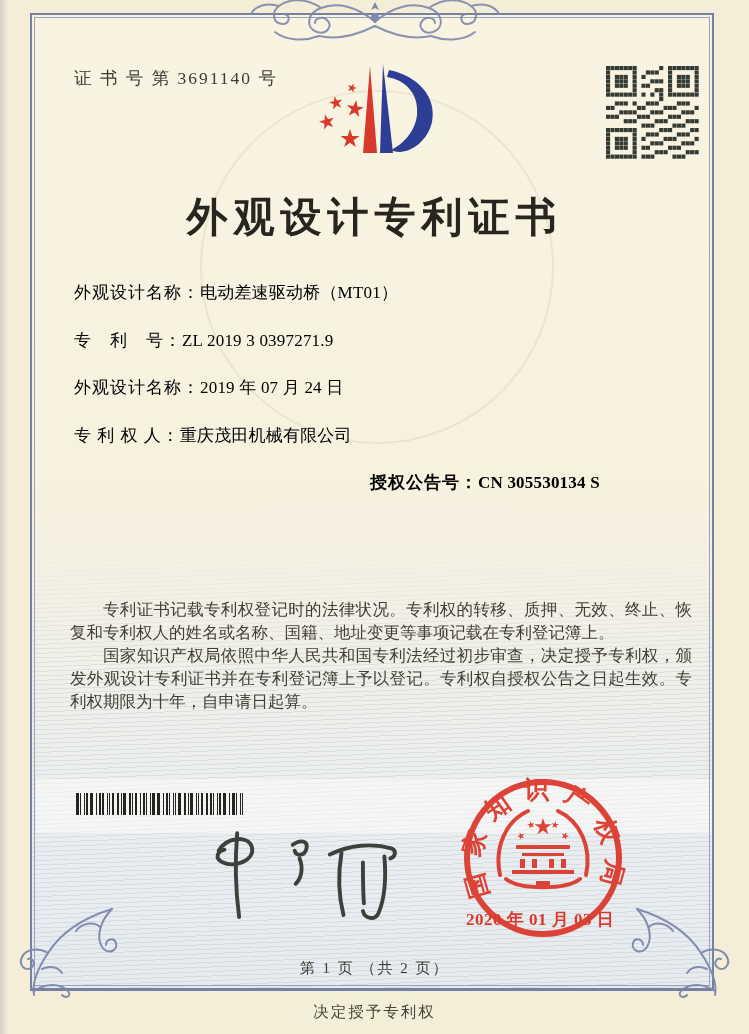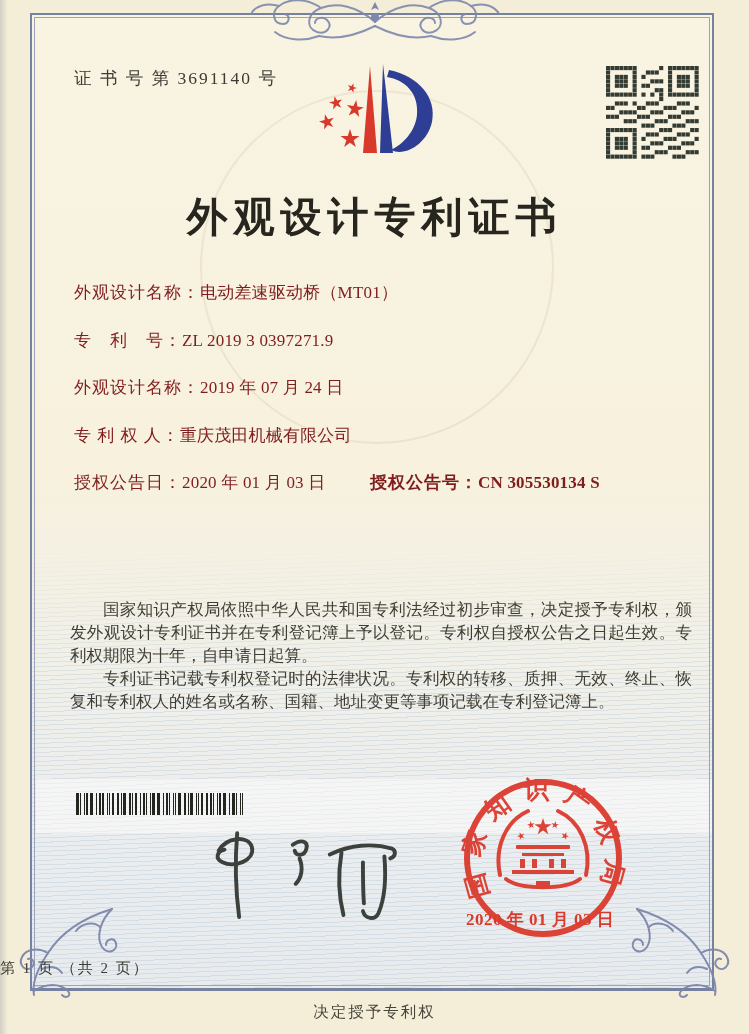--- a/index.html
+++ b/index.html
@@ -29,21 +29,21 @@
   .orn-top{left:245px;top:-4px;}
   .orn-bl{left:16px;top:903px;}
   .orn-br{left:628px;top:903px;transform:scaleX(-1);}
   
   .cert-no{position:absolute;left:74px;top:66px;font-size:17.5px;letter-spacing:2px;color:#3c3c34;}
   .logo{position:absolute;left:295px;top:40px;width:160px;height:128px;}
   .qr{position:absolute;left:606px;top:66px;width:93px;height:93px;}
   .title{position:absolute;left:0;right:0;top:190px;text-align:center;
     font-size:41px;font-weight:600;letter-spacing:6px;color:#26261f;}
   
-  .fields{position:absolute;left:74px;top:281px;width:630px;font-size:17px;color:#7f1d1d;}
+  .fields{position:absolute;left:74px;top:281px;width:630px;font-size:17px;color:#000000;}
   .frow{position:relative;height:47.5px;line-height:24px;white-space:nowrap;}
   .flabel{letter-spacing:1px;}
   .fvalue{letter-spacing:0.2px;}
   .fpair2{position:absolute;left:296px;top:0;font-weight:bold;}
   
   .paras{position:absolute;left:70px;top:598px;width:622px;font-size:16.5px;line-height:23px;
     color:#403e34;text-align:justify;}
   .paras p{margin:0;text-indent:2em;}
   
   .barcode{position:absolute;left:76px;top:793px;width:212px;height:22px;font-size:0;white-space:nowrap;}
@@ -51,21 +51,21 @@
   .barcode i{background:#23261f;}
   
   .director{position:absolute;left:88px;top:846px;font-family:"Liberation Sans","DejaVu Sans",sans-serif;
     font-size:19px;letter-spacing:3px;color:#2f2f2a;line-height:35px;}
   .signature{position:absolute;left:205px;top:826px;width:195px;height:100px;}
   
   .seal{position:absolute;left:460px;top:775px;width:166px;height:166px;opacity:0.95;}
   .seal-date{position:absolute;left:466px;top:908px;font-size:17px;letter-spacing:0.5px;
     color:#d93a2c;font-weight:600;white-space:nowrap;}
   
-  .page-info{position:absolute;left:0;right:0;top:959px;font-size:15px;
+  .page-info{position:absolute;left:0;right:0;top:959px;text-align:center;font-size:15px;
     letter-spacing:2px;color:#3c3c34;}
   .back-note{position:absolute;left:0;right:0;top:1002px;text-align:center;font-size:15.5px;
     letter-spacing:2px;color:#46453c;}
 </style>
 </head>
 <body>
 
 <div class="page">
 
   <div class="inner-bg"></div>
@@ -348,32 +348,29 @@
     <div class="frow">
       <span class="flabel">专　利　号：</span><span class="fvalue">ZL 2019 3 0397271.9</span>
     </div>
     <div class="frow">
       <span class="flabel">外观设计名称：</span><span class="fvalue">2019 年 07 月 24 日</span>
     </div>
     <div class="frow">
       <span class="flabel">专 利 权 人：</span><span class="fvalue">重庆茂田机械有限公司</span>
     </div>
     <div class="frow">
-      <span>
-        <span class="flabel">授权公告日：</span><span class="fvalue">2020 年 01 月 03 日</span>
-      </span>
       <span class="fpair2">
         <span class="flabel">授权公告号：</span><span class="fvalue">CN 305530134 S</span>
       </span>
     </div>
   </div>
 
   <div class="paras">
+    <p>专利证书记载专利权登记时的法律状况。专利权的转移、质押、无效、终止、恢复和专利权人的姓名或名称、国籍、地址变更等事项记载在专利登记簿上。</p>
     <p>国家知识产权局依照中华人民共和国专利法经过初步审查，决定授予专利权，颁发外观设计专利证书并在专利登记簿上予以登记。专利权自授权公告之日起生效。专利权期限为十年，自申请日起算。</p>
-    <p>专利证书记载专利权登记时的法律状况。专利权的转移、质押、无效、终止、恢复和专利权人的姓名或名称、国籍、地址变更等事项记载在专利登记簿上。</p>
   </div>
 
   <div class="barcode"><i style="width:3px"></i><u style="width:1px"></u><i style="width:1px"></i><u style="width:3px"></u><i style="width:1px"></i><u style="width:1px"></u><i style="width:2px"></i><u style="width:2px"></u><i style="width:3px"></i><u style="width:3px"></u><i style="width:1px"></i><u style="width:2px"></u><i style="width:2px"></i><u style="width:1px"></u><i style="width:2px"></i><u style="width:3px"></u><i style="width:1px"></i><u style="width:1px"></u><i style="width:1px"></i><u style="width:2px"></u><i style="width:2px"></i><u style="width:3px"></u><i style="width:2px"></i><u style="width:2px"></u><i style="width:1px"></i><u style="width:1px"></u><i style="width:3px"></i><u style="width:3px"></u><i style="width:2px"></i><u style="width:1px"></u><i style="width:1px"></i><u style="width:2px"></u><i style="width:2px"></i><u style="width:3px"></u><i style="width:1px"></i><u style="width:2px"></u><i style="width:2px"></i><u style="width:1px"></u><i style="width:1px"></i><u style="width:3px"></u><i style="width:1px"></i><u style="width:1px"></u><i style="width:3px"></i><u style="width:2px"></u><i style="width:3px"></i><u style="width:3px"></u><i style="width:1px"></i><u style="width:2px"></u><i style="width:2px"></i><u style="width:1px"></u><i style="width:1px"></i><u style="width:3px"></u><i style="width:1px"></i><u style="width:1px"></u><i style="width:1px"></i><u style="width:2px"></u><i style="width:3px"></i><u style="width:3px"></u><i style="width:2px"></i><u style="width:2px"></u><i style="width:1px"></i><u style="width:1px"></u><i style="width:3px"></i><u style="width:3px"></u><i style="width:1px"></i><u style="width:1px"></u><i style="width:1px"></i><u style="width:2px"></u><i style="width:2px"></i><u style="width:3px"></u><i style="width:2px"></i><u style="width:2px"></u><i style="width:2px"></i><u style="width:1px"></u><i style="width:1px"></i><u style="width:3px"></u><i style="width:1px"></i><u style="width:1px"></u><i style="width:2px"></i><u style="width:2px"></u><i style="width:3px"></i><u style="width:3px"></u><i style="width:1px"></i><u style="width:2px"></u><i style="width:3px"></i><u style="width:1px"></u><i style="width:1px"></i><u style="width:3px"></u><i style="width:1px"></i><u style="width:1px"></u><i style="width:1px"></i><u style="width:2px"></u></div>
 
 
   <svg class="signature" viewBox="0 0 200 100">
     <g fill="none" stroke="#3c413c" stroke-width="4" stroke-linecap="round">
       <path d="M14,24 C22,10 44,8 48,20 C52,34 30,42 18,36 C10,32 12,25 20,23"></path>
       <path d="M33,6 C31,30 31,62 35,92"></path>
       <path d="M90,18 C98,12 106,14 104,22 C102,30 93,30 92,24"></path>

